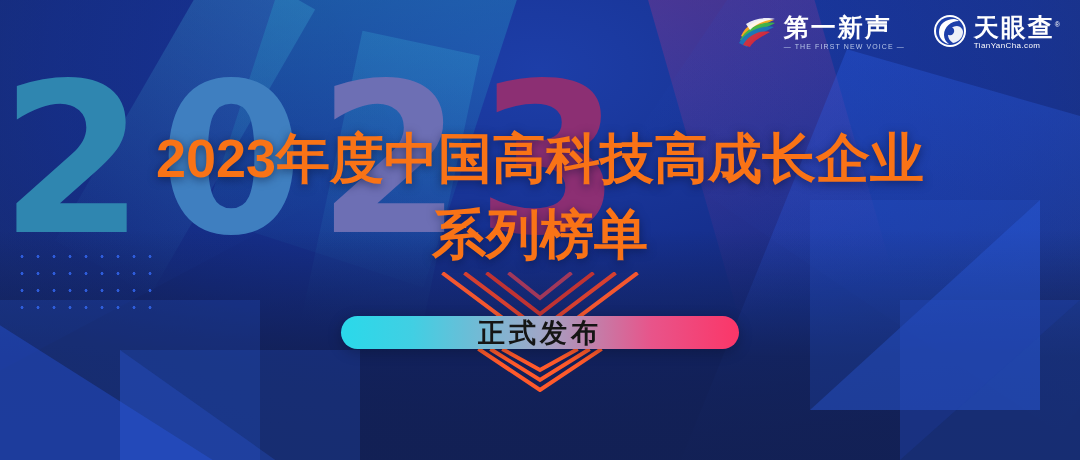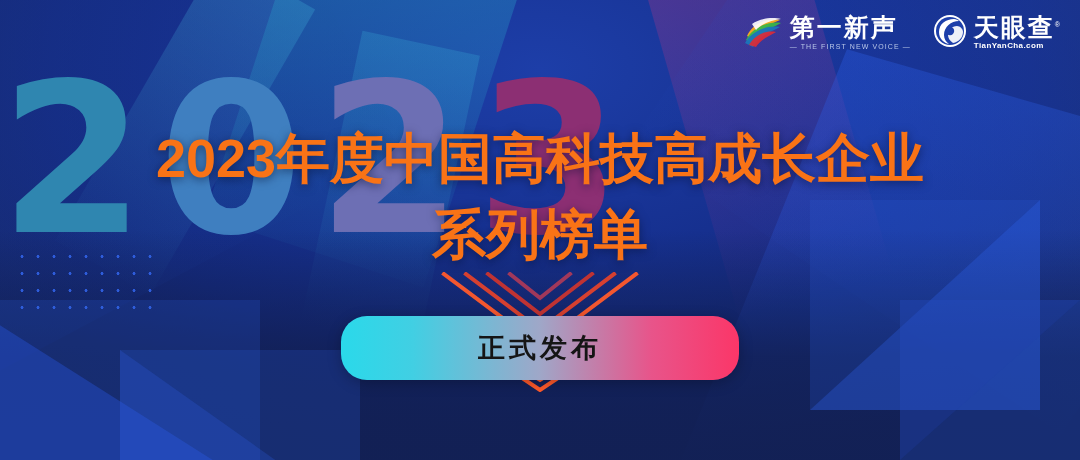--- a/index.html
+++ b/index.html
@@ -148,21 +148,21 @@
   }
   .chevrons svg { display: block; }
 
   
   .logo-bar {
     position: absolute;
     top: 14px;
     right: 18px;
     display: flex;
     align-items: center;
-    gap: 22px;
+    gap: 28px;
     z-index: 20;
   }
   .logo {
     display: flex;
     align-items: center;
     gap: 7px;
   }
   .logo-mark { flex: 0 0 auto; }
   .logo-text { display: flex; flex-direction: column; justify-content: center; }
   .logo-cn {
@@ -178,21 +178,21 @@
     font-size: 7px;
     letter-spacing: 1.1px;
     line-height: 1.2;
     margin-top: 2px;
     white-space: nowrap;
     text-align: center;
   }
   .logo-en-tyc {
     color: #ffffff;
     font-size: 8px;
-    font-weight: 700;
+    font-weight: 400;
     letter-spacing: 0.4px;
     line-height: 1.2;
     margin-top: 1px;
     white-space: nowrap;
   }
   .tm {
     font-size: 7px;
     vertical-align: super;
     color: #ffffff;
     font-weight: 400;
@@ -221,21 +221,21 @@
   .cta-wrap {
     position: absolute;
     left: 0; right: 0;
     top: 316px;
     display: flex;
     justify-content: center;
     z-index: 15;
   }
   .cta-btn {
     width: 398px;
-    height: 64px;
+    height: 33px;
     border-radius: 26px;
     border: none;
     cursor: pointer;
     background: linear-gradient(90deg, #2ad9ea 0%, #41cfe3 18%, #9fa7c8 50%, #e8548a 78%, #fb3668 100%);
     color: #151515;
     font-family: "Liberation Sans", "DejaVu Sans", sans-serif;
     font-size: 27px;
     font-weight: 700;
     letter-spacing: 4px;
     display: flex;

